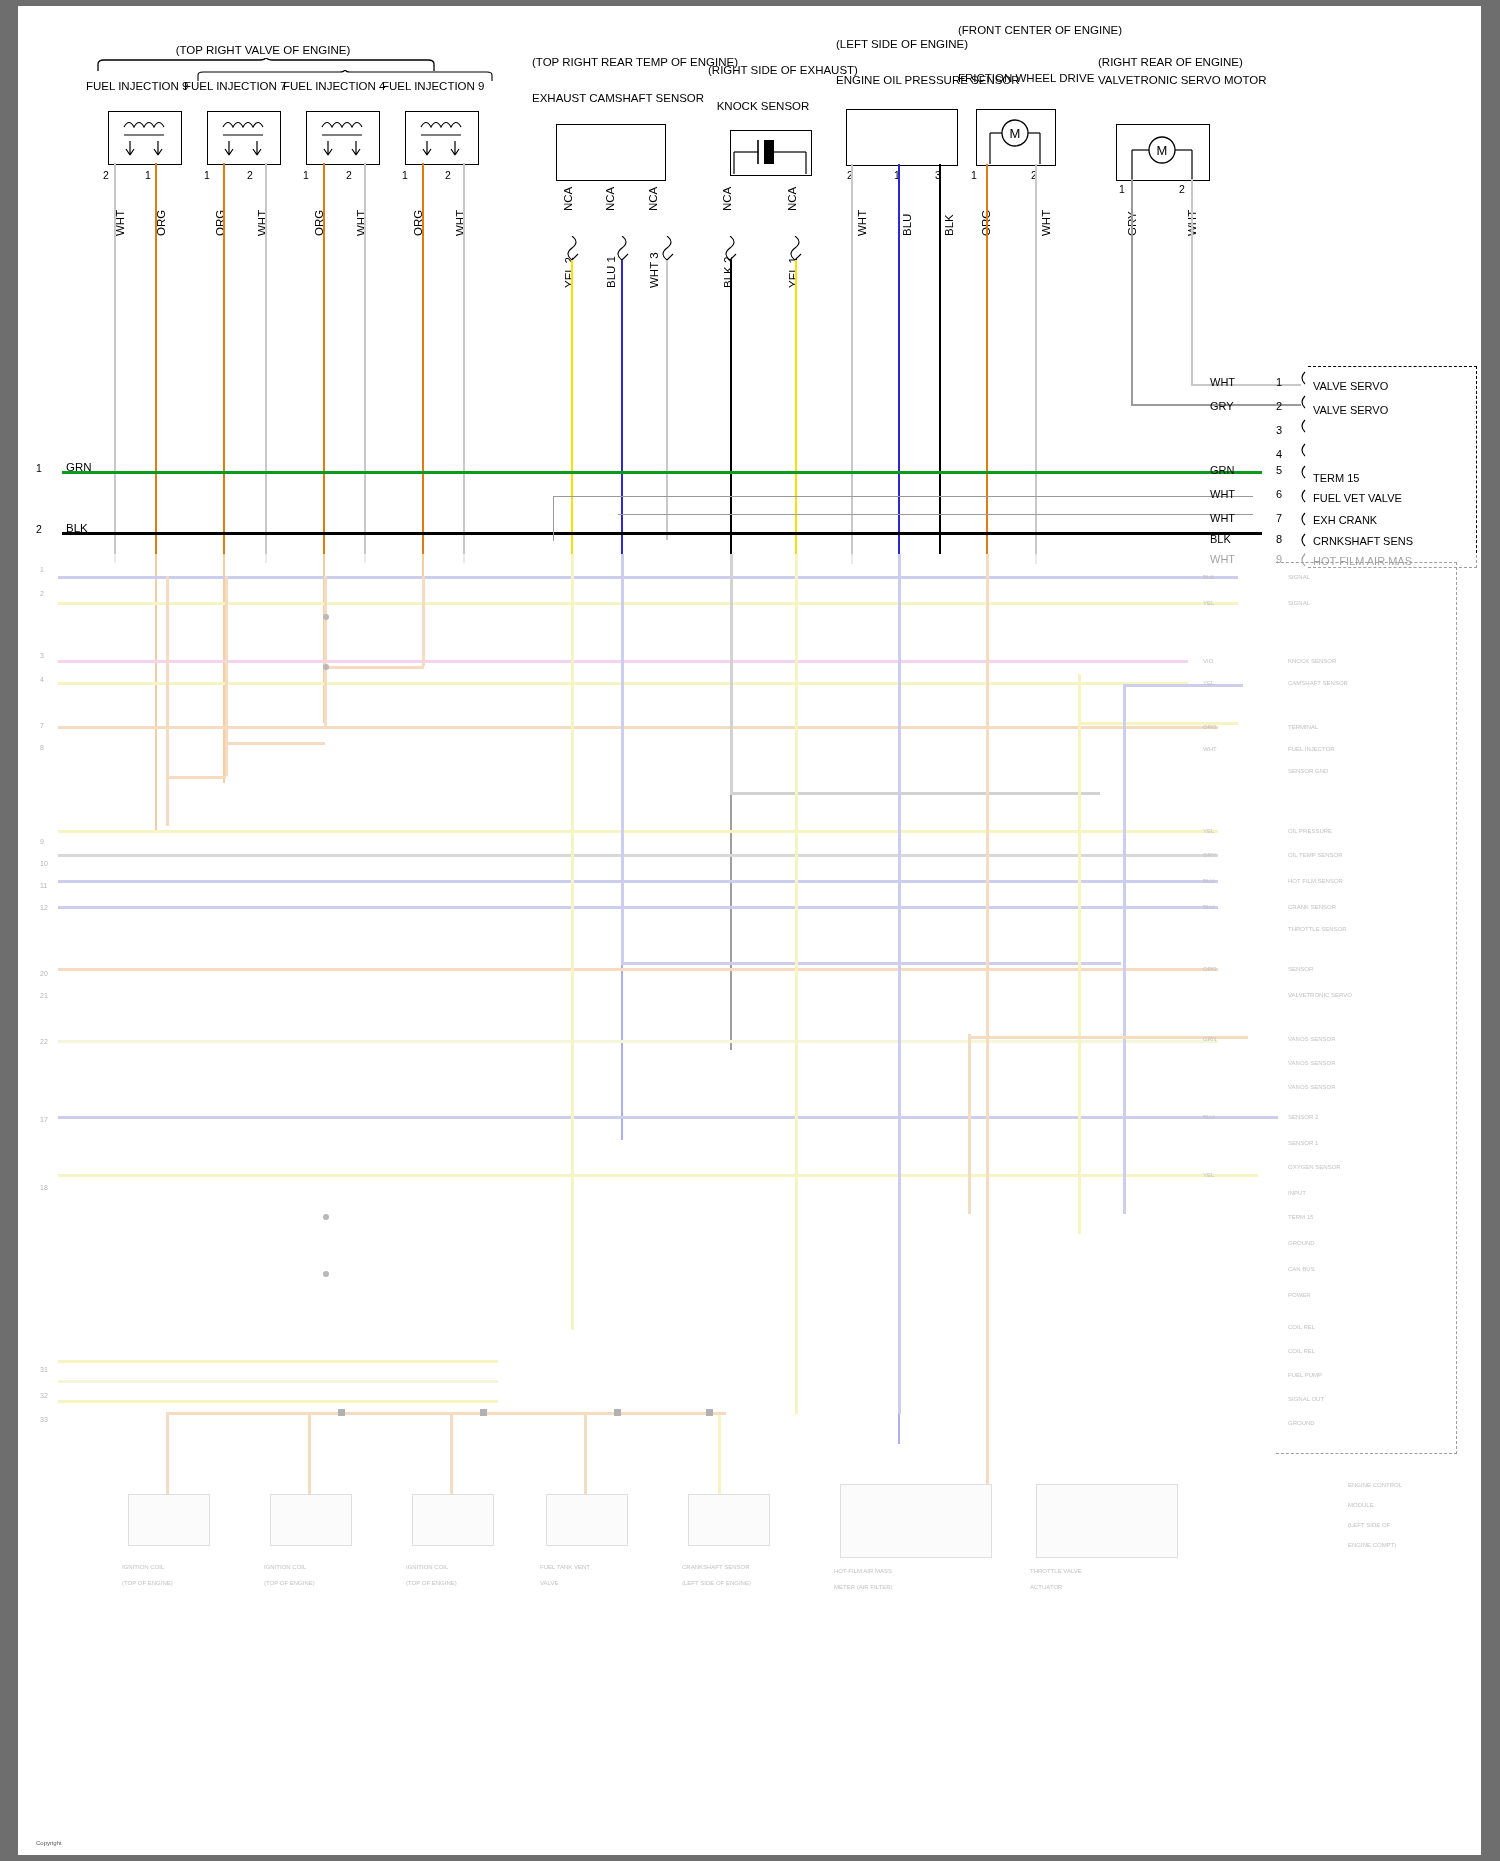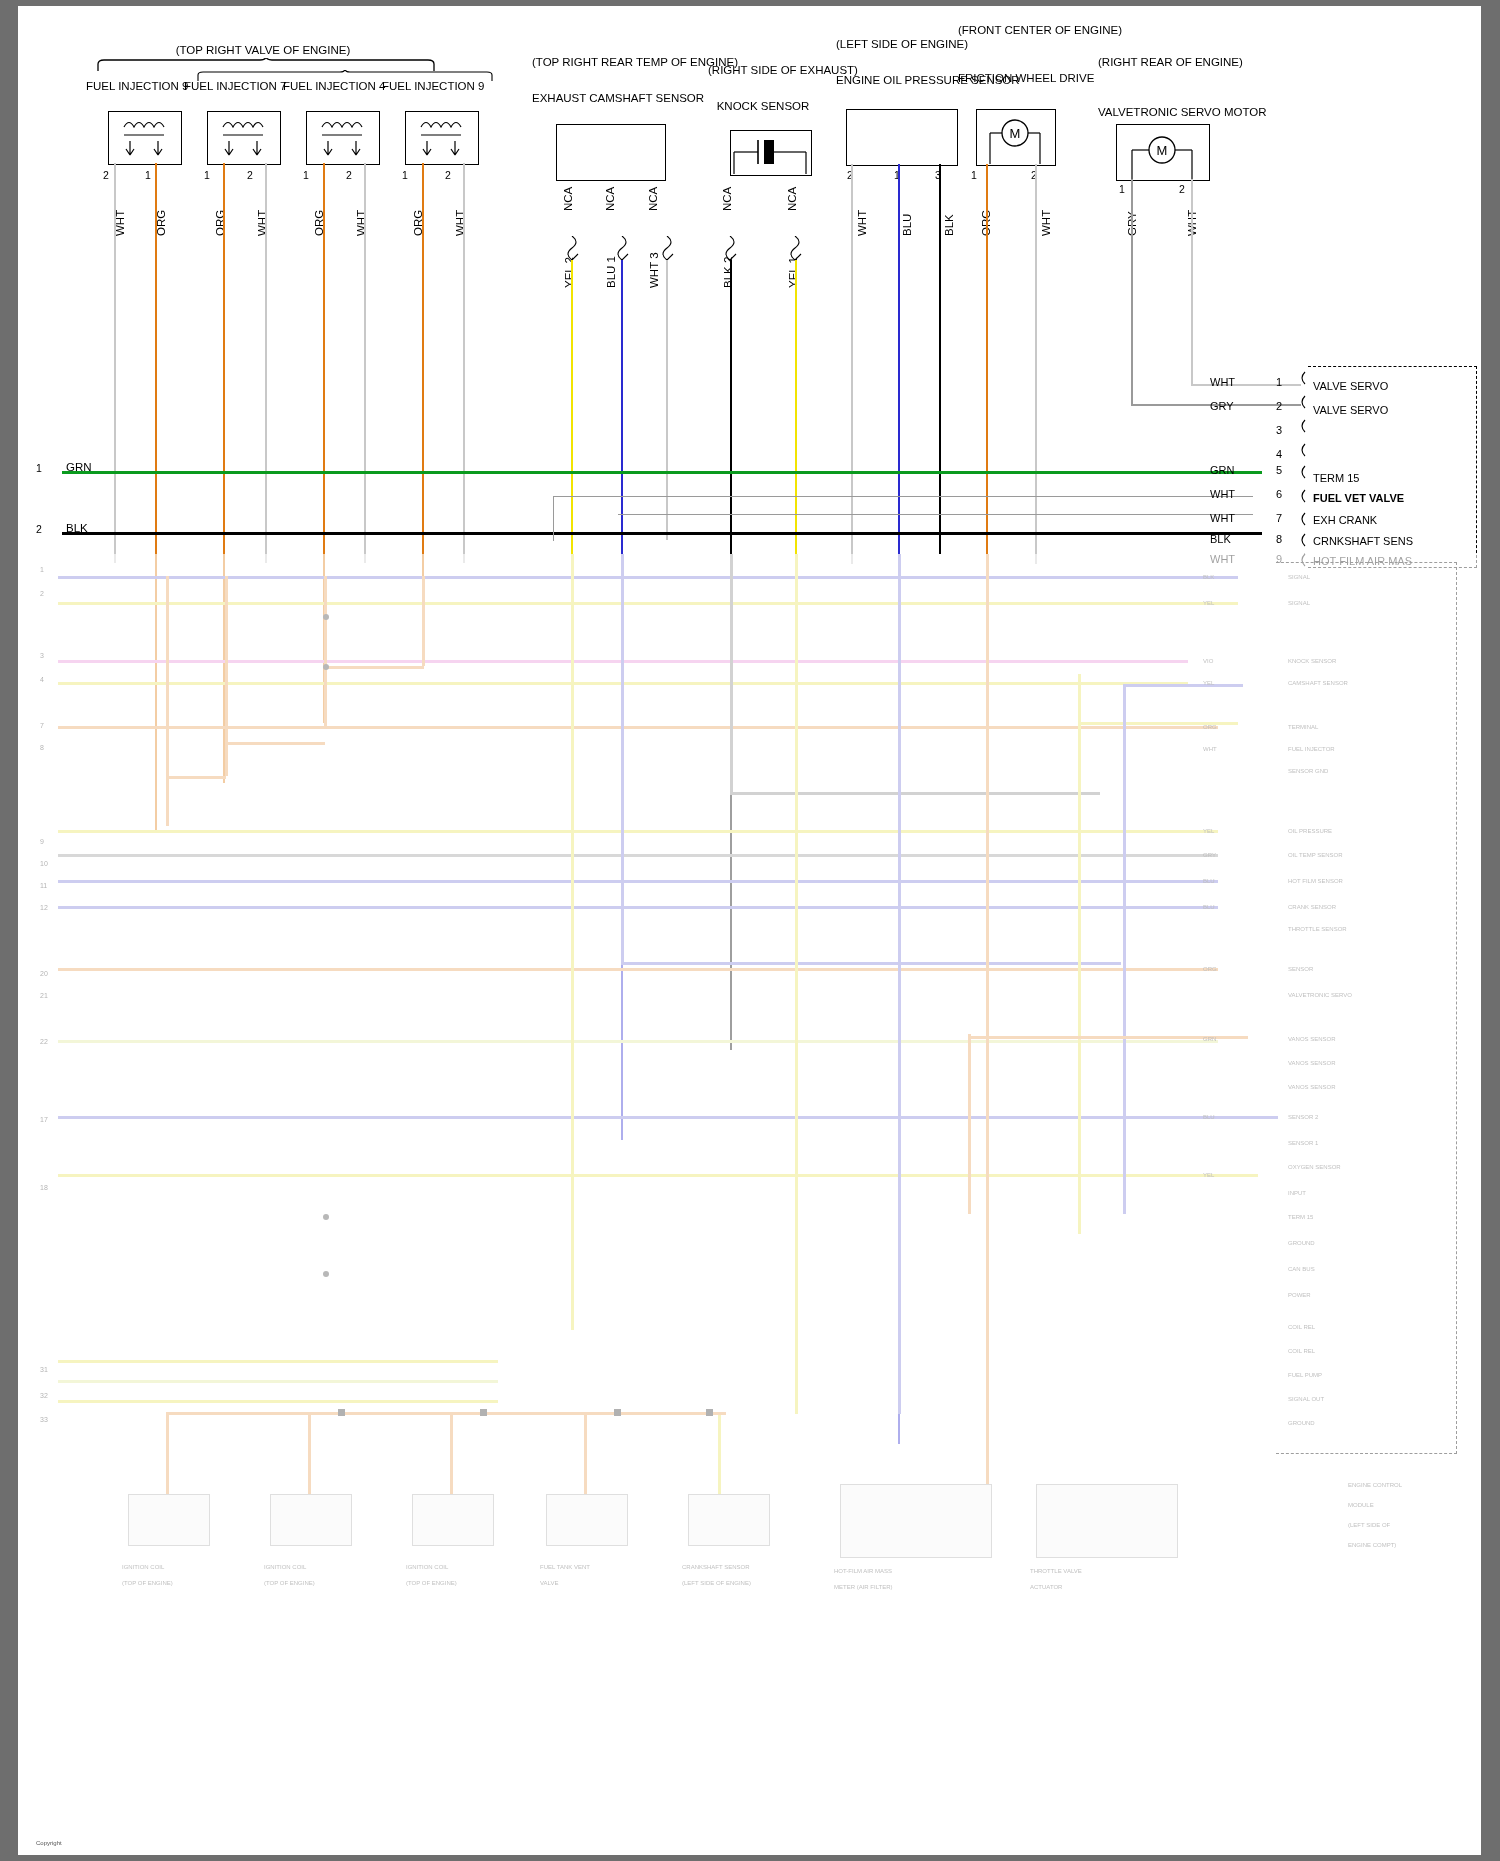--- a/index.html
+++ b/index.html
@@ -156,21 +156,21 @@
       <line x1="52" y1="24" x2="64" y2="24" stroke="#000" stroke-width="1.2"></line>
       <line x1="14" y1="24" x2="14" y2="55" stroke="#000" stroke-width="1.2"></line>
       <line x1="64" y1="24" x2="64" y2="55" stroke="#000" stroke-width="1.2"></line>
     </svg>
     <div class="pinnum" style="left:953px;top:163px;">1</div>
     <div class="pinnum" style="left:1013px;top:163px;">2</div>
     <div class="vtext" style="left:962px;top:230px;">ORG</div>
     <div class="vtext" style="left:1022px;top:230px;">WHT</div>
 
     <div class="lbl c" style="left:1080px;top:50px;width:120px;">(RIGHT REAR OF ENGINE)</div>
-    <div class="lbl c" style="left:1080px;top:100px;width:120px;">VALVETRONIC SERVO MOTOR</div>
+    <div class="lbl c" style="left:1080px;top:68px;width:120px;">VALVETRONIC SERVO MOTOR</div>
     <div class="box" style="left:1098px;top:118px;width:92px;height:55px;"></div>
     <svg style="position:absolute;left:1098px;top:118px;" width="92" height="55">
       <circle cx="46" cy="26" r="13" fill="#fff" stroke="#000" stroke-width="1.3"></circle>
       <text x="46" y="31" font-size="13" font-family="Liberation Sans, sans-serif" text-anchor="middle" fill="#000">M</text>
       <line x1="16" y1="26" x2="33" y2="26" stroke="#000" stroke-width="1.2"></line>
       <line x1="59" y1="26" x2="76" y2="26" stroke="#000" stroke-width="1.2"></line>
       <line x1="16" y1="26" x2="16" y2="55" stroke="#000" stroke-width="1.2"></line>
       <line x1="76" y1="26" x2="76" y2="55" stroke="#000" stroke-width="1.2"></line>
     </svg>
     <div class="pinnum" style="left:1101px;top:177px;">1</div>
@@ -231,21 +231,21 @@
 
     <div class="conn-label" style="left:1258px;top:418px;">3</div>
     <div class="conn-label" style="left:1258px;top:442px;">4</div>
 
     <div class="conn-label" style="left:1192px;top:458px;">GRN</div>
     <div class="conn-label" style="left:1258px;top:458px;">5</div>
     <div class="conn-label" style="left:1295px;top:466px;">TERM 15</div>
 
     <div class="conn-label" style="left:1192px;top:482px;">WHT</div>
     <div class="conn-label" style="left:1258px;top:482px;">6</div>
-    <div class="conn-label" style="left:1295px;top:486px;font-weight:bold;">FUEL VET VALVE</div>
+    <div class="conn-label" style="left:1295px;top:486px;">FUEL VET VALVE</div>
 
     <div class="conn-label" style="left:1192px;top:506px;">WHT</div>
     <div class="conn-label" style="left:1258px;top:506px;">7</div>
     <div class="conn-label" style="left:1295px;top:508px;">EXH CRANK</div>
 
     <div class="conn-label" style="left:1192px;top:527px;">BLK</div>
     <div class="conn-label" style="left:1258px;top:527px;">8</div>
     <div class="conn-label" style="left:1295px;top:529px;">CRNKSHAFT SENS</div>
 
     <div class="conn-label" style="left:1192px;top:547px;">WHT</div>

